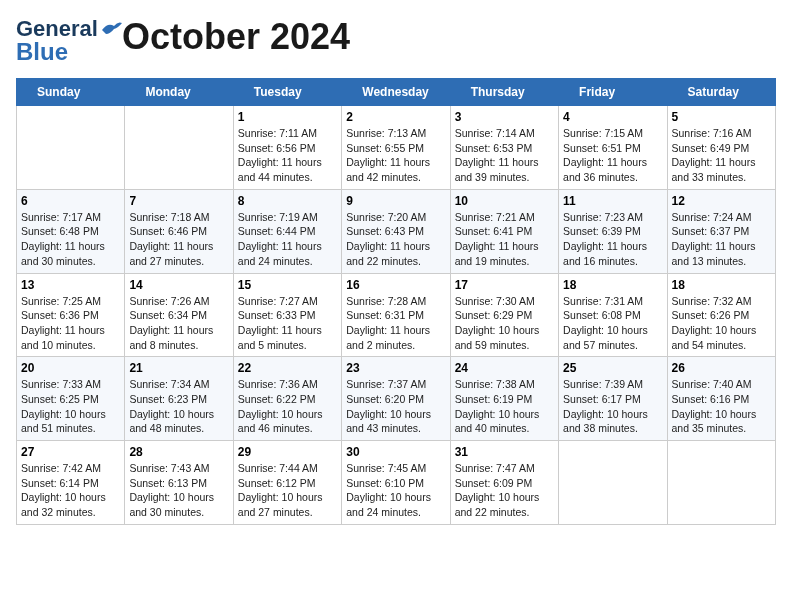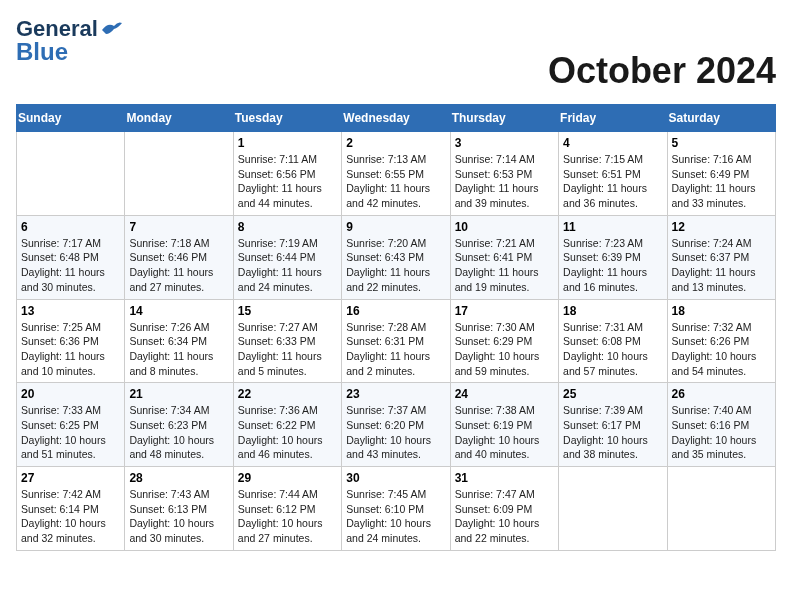--- a/index.html
+++ b/index.html
@@ -5,51 +5,50 @@
     * { box-sizing: border-box; margin: 0; padding: 0; }
     body {
       font-family: Arial, sans-serif;
       background: #fff;
       width: 792px;
       min-height: 612px;
       padding: 16px;
     }
     .header {
       display: flex;
-      justify-content: space-between;
+      justify-content: flex-start;
       align-items: flex-start;
       margin-bottom: 12px;
     }
     .logo {
       display: flex;
       flex-direction: column;
       align-items: flex-start;
     }
     .title-area {
       text-align: right;
-      margin-top: 34px;
     }
     .month-title {
       font-size: 36px;
       font-weight: bold;
       color: #1a1a1a;
     }
     .location {
       font-size: 14px;
       color: #333;
     }
     .calendar {
       width: 100%;
       border-collapse: collapse;
       font-size: 11px;
     }
     .calendar th {
       background: #2e6db4;
       color: #fff;
-      padding: 6px 1px;
+      padding: 6px 20px;
       text-align: left;
       font-size: 12px;
       font-weight: bold;
       border: 1px solid #2e6db4;
     }
     .calendar td {
       border: 1px solid #ccc;
       vertical-align: top;
       padding: 4px;
       height: 78px;

